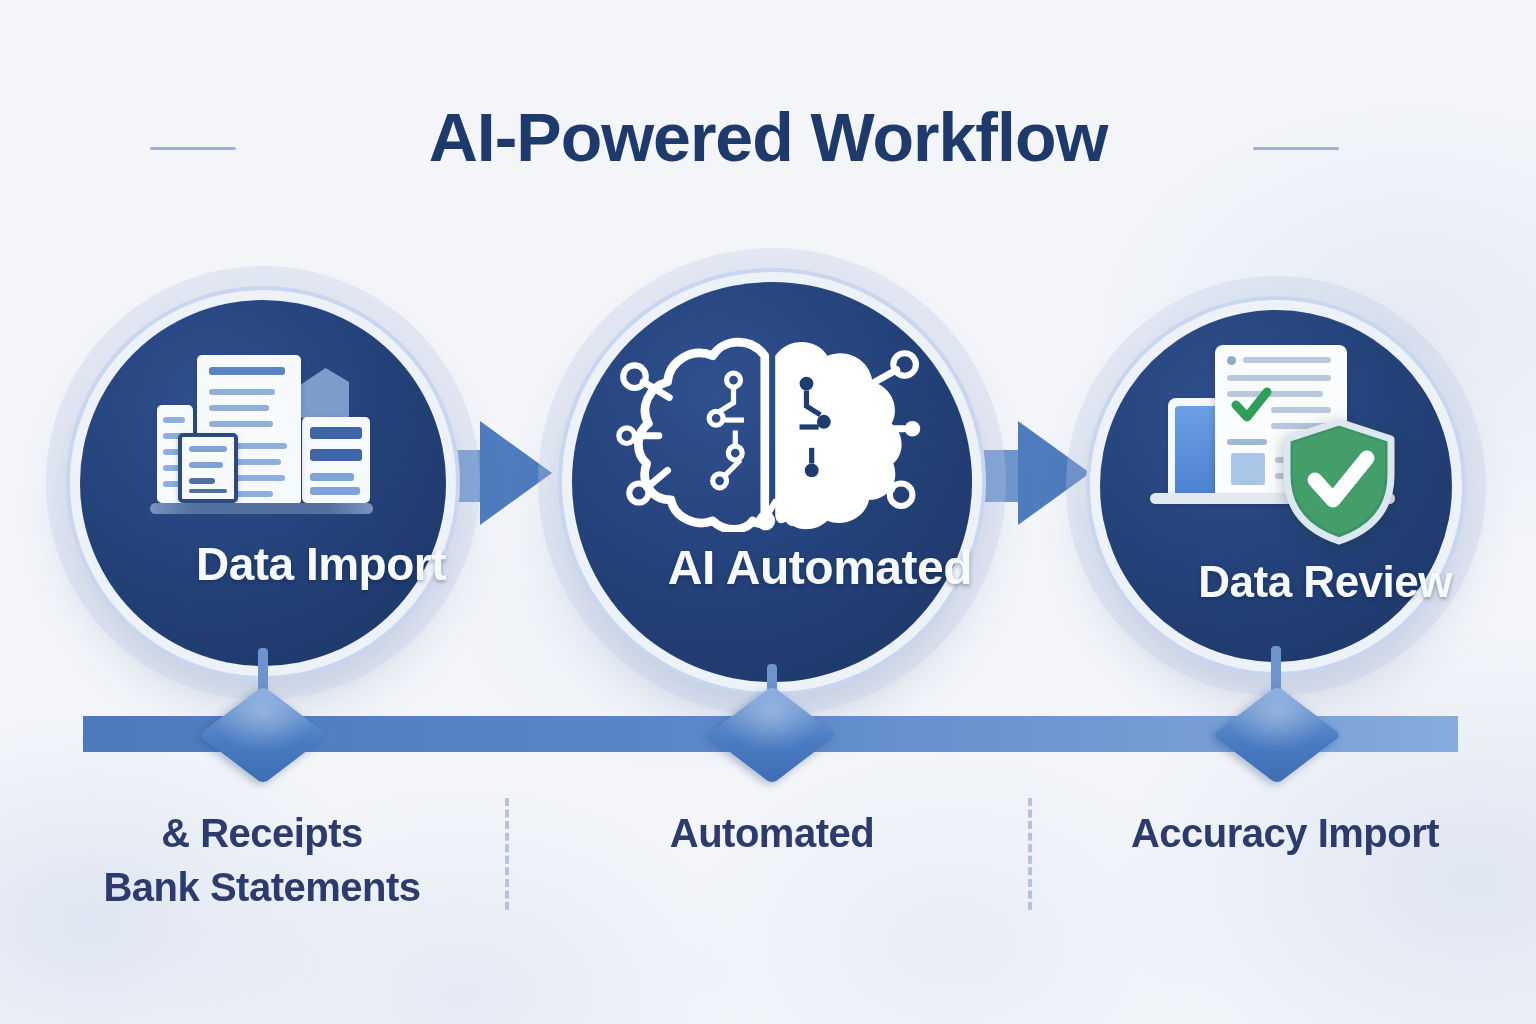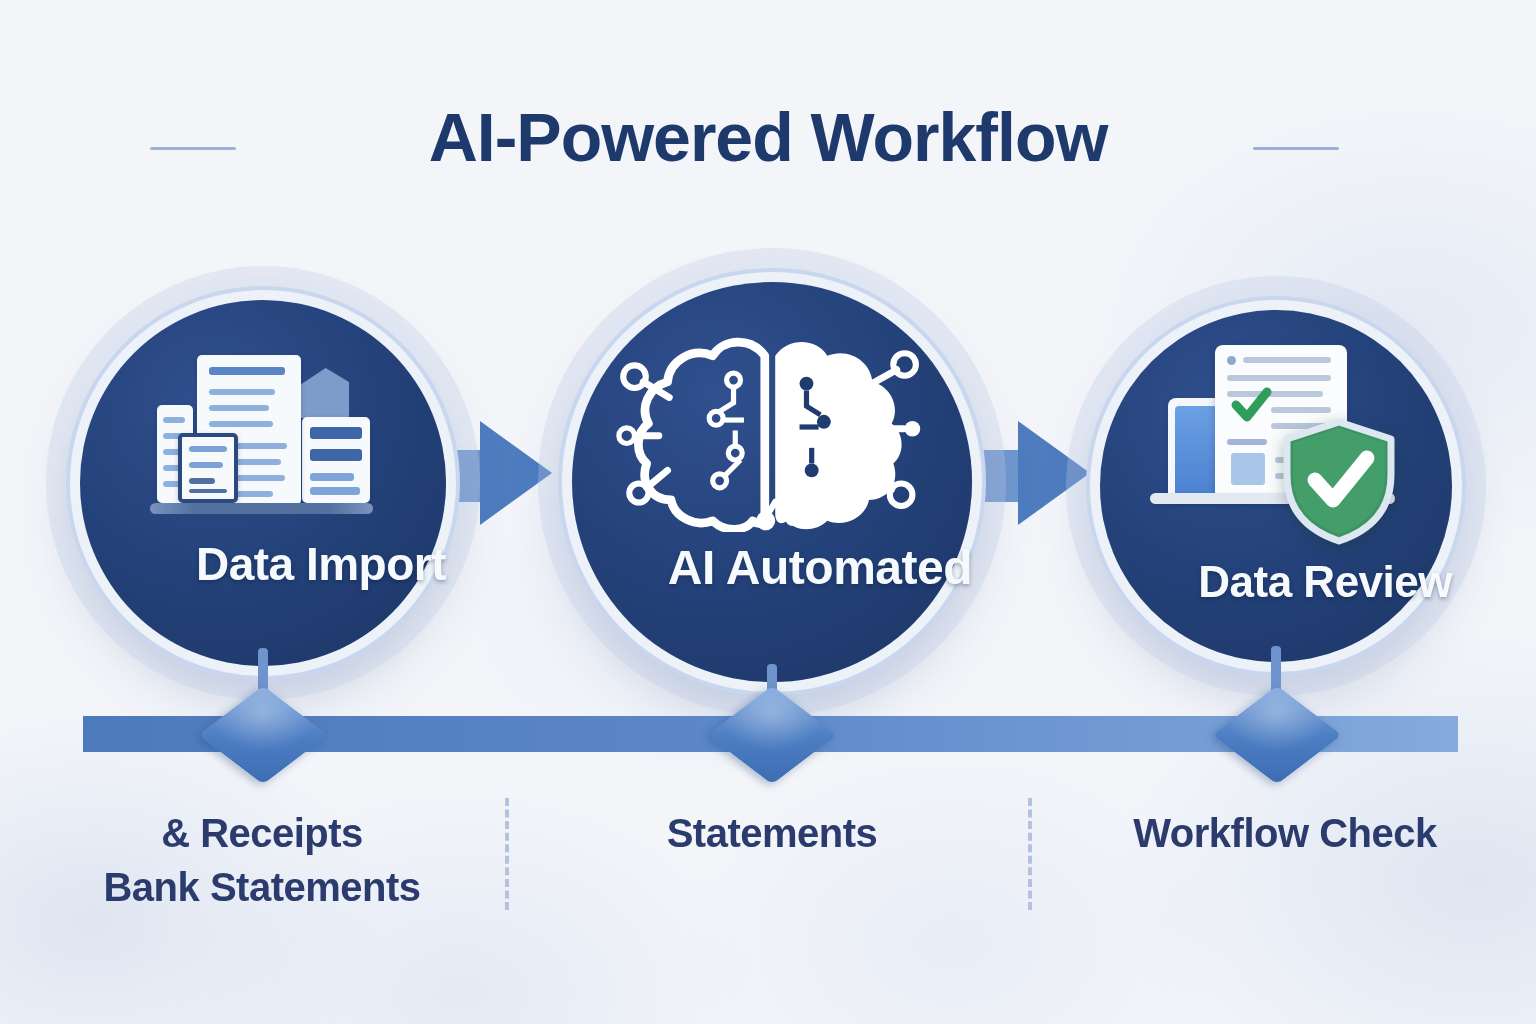--- a/index.html
+++ b/index.html
@@ -261,20 +261,20 @@
     </div>
     <div class="node-label">Data Review</div>
   </div>
 
   <div class="caption cap-1">
     <div>&amp; Receipts</div>
     <div>Bank Statements</div>
   </div>
   <div class="cap-divider div-1"></div>
   <div class="caption cap-2">
-    <div>Statements</div>
+    <div>Automated</div>
   </div>
   <div class="cap-divider div-2"></div>
   <div class="caption cap-3">
-    <div>Workflow Check</div>
+    <div>Accuracy Import</div>
   </div>
 
 </div>
 
 </body></html>

